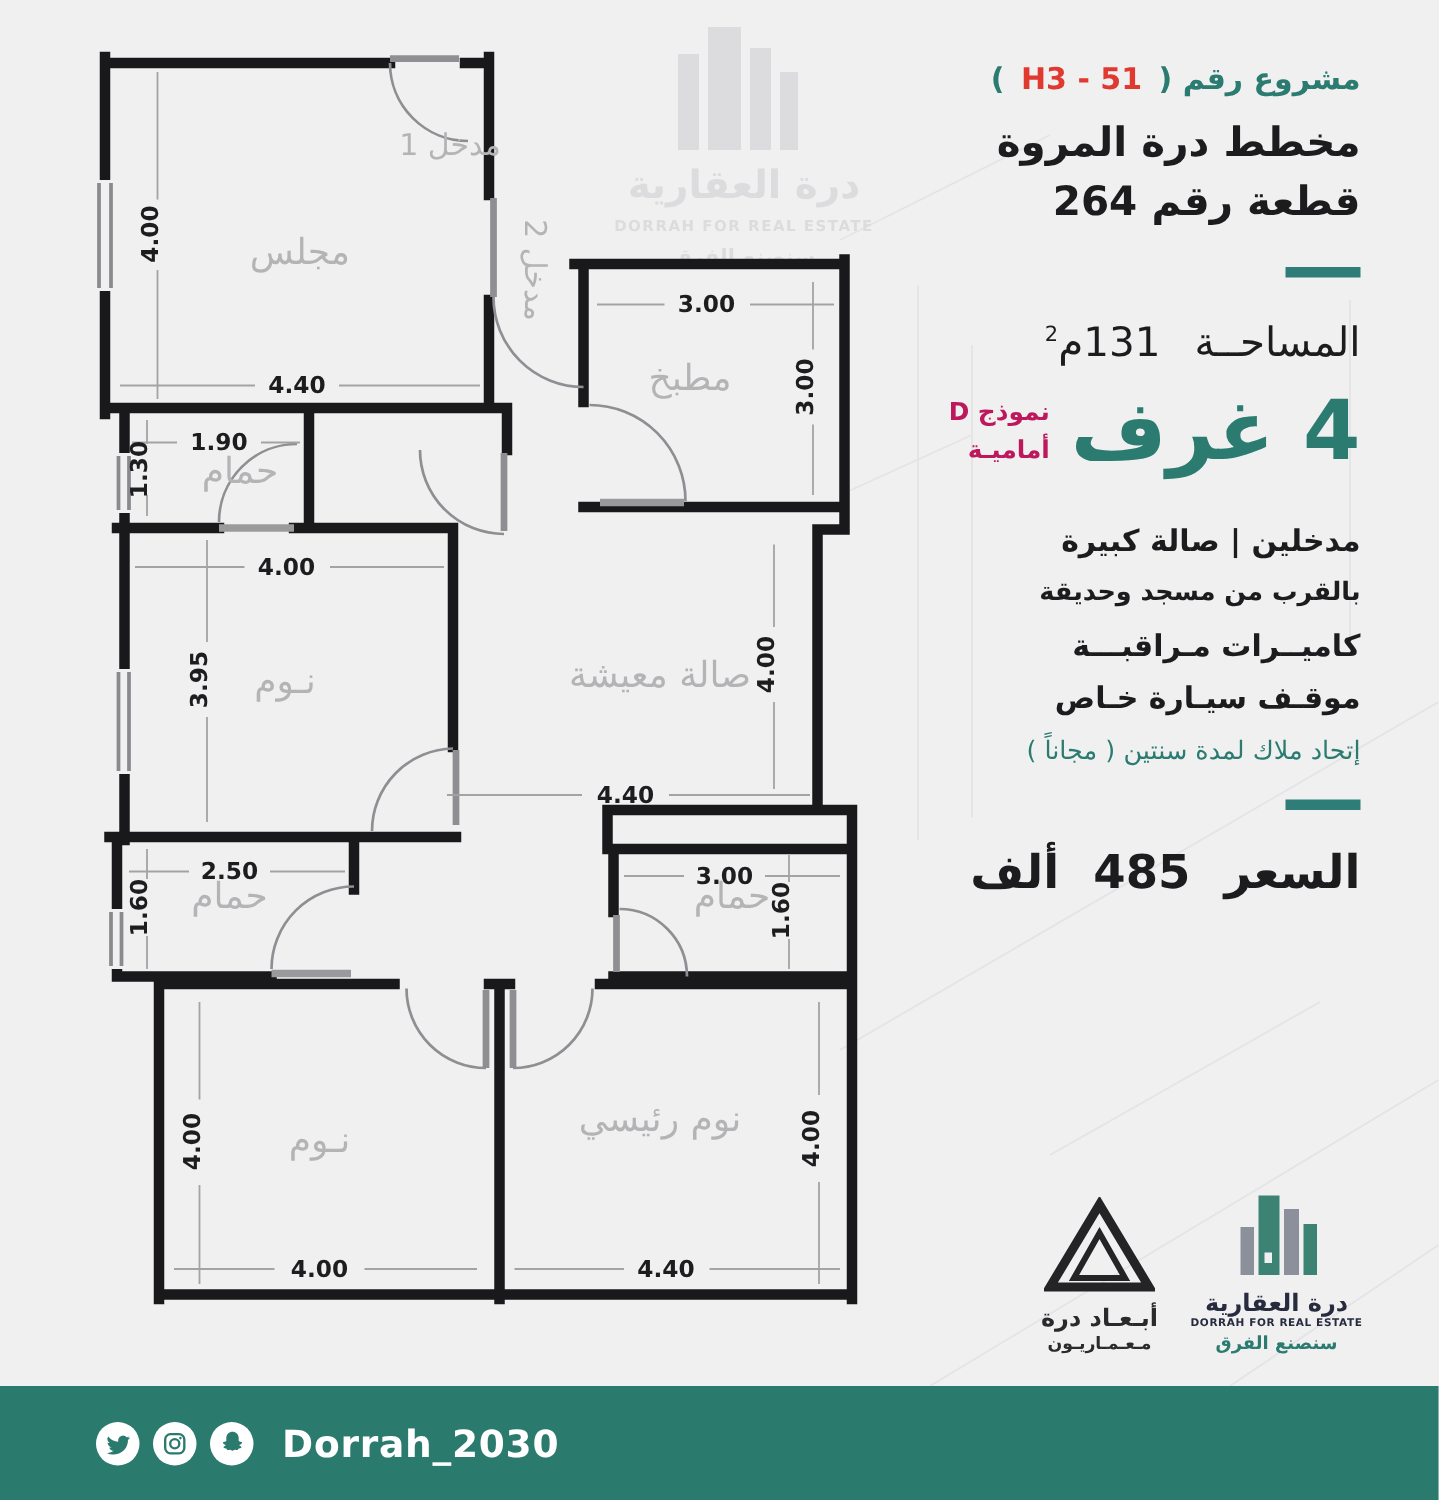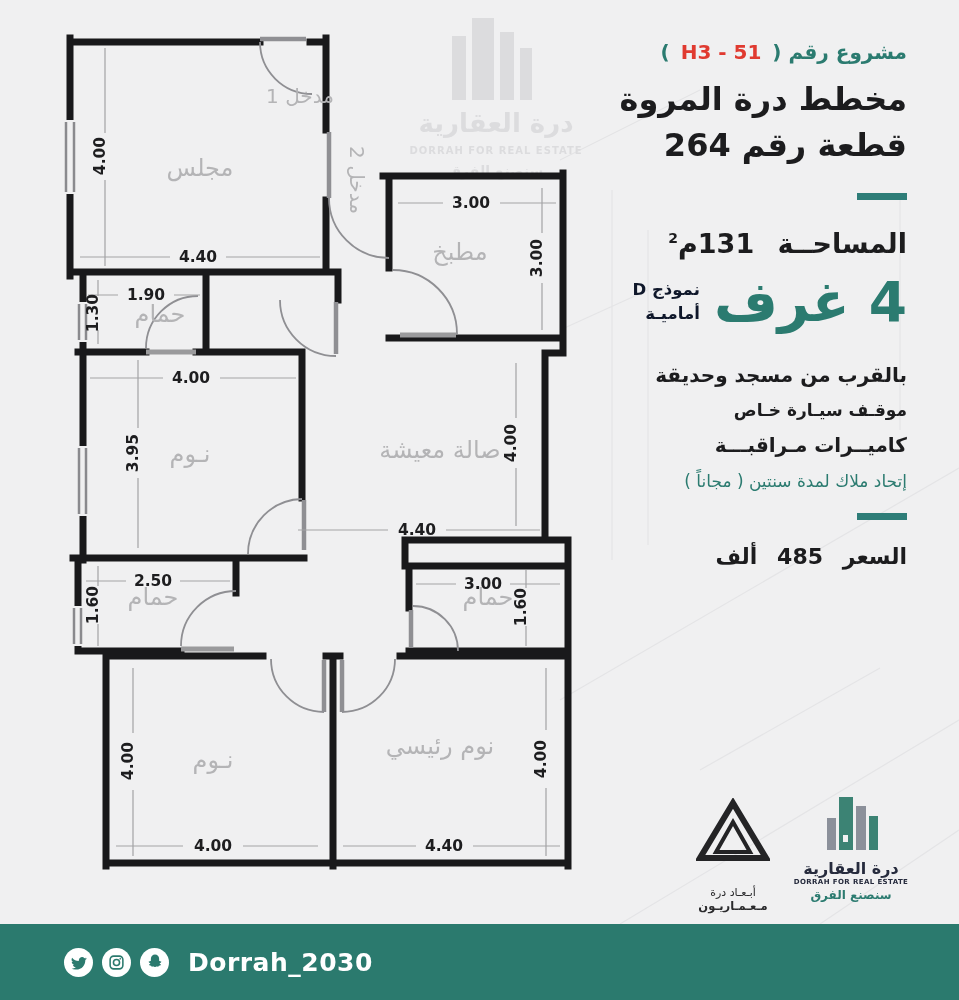--- a/index.html
+++ b/index.html
@@ -19,37 +19,37 @@
   .win{stroke:#8a8a8e;stroke-width:2.5;fill:none;}
   .winbg{fill:#f0f0f1;}
   .wm{fill:#dcdcde;text-anchor:middle;}
   .wm-ar{font-size:26px;font-weight:bold;}
   .wm-en{font-size:10px;font-weight:bold;letter-spacing:1px;}
   .wm-sl{font-size:14px;font-weight:bold;}
   
   .panel{left:615px;top:40px;width:292px;direction:rtl;text-align:right;color:#1c1c1e;}
   .proj{font-size:20px;font-weight:bold;color:#2b7b70;margin-bottom:12px;}
   .proj .code{color:#e03a30;margin:0 4px;}
-  .big-title{font-size:32px;font-weight:800;line-height:1.45;}
+  .big-title{font-size:27px;font-weight:800;line-height:1.45;}
   .divider{width:50px;height:7px;background:#2e7d78;margin:24px 0 28px 0;}
-  .area{font-size:27px;font-weight:700;}
+  .area{font-size:27px;font-weight:400;}
   .area sup{font-size:14px;}
   .area .val{margin-right:14px;}
   .rooms-row{display:flex;align-items:center;gap:14px;margin-top:16px;}
   .rooms-big{font-size:55px;font-weight:800;color:#2b7b70;line-height:1;}
-  .model{color:#0f172a;font-size:16.5px;font-weight:600;line-height:1.5;}
+  .model{color:#be185d;font-size:16.5px;font-weight:600;line-height:1.5;}
   .features{list-style:none;margin:28px 0 0 0;padding:0;font-size:20px;font-weight:700;}
   .features li{line-height:35px;white-space:nowrap;}
   .features li:nth-child(2){font-size:17px;}
   .hoa{margin-top:8px;color:#2b7b70;font-size:17px;font-weight:normal;}
-  .price{font-size:22px;font-weight:800;}
+  .price{font-size:31px;font-weight:800;}
   .price span{margin-left:12px;}
   
   .abaad{left:688px;top:798px;width:90px;text-align:center;color:#2a2a2c;}
-  .abaad .t1{font-size:11px;font-weight:normal;margin-top:20px;}
+  .abaad .t1{font-size:16px;font-weight:bold;margin-top:3px;}
   .abaad .t2{font-size:11.5px;font-weight:bold;letter-spacing:1px;}
   .dorrah{left:793px;top:791px;width:116px;text-align:center;}
   .dorrah .ar{font-size:16px;font-weight:800;color:#262b3d;margin-top:2px;}
   .dorrah .en{font-size:7px;font-weight:bold;color:#262b3d;letter-spacing:.4px;}
   .dorrah .sl{font-size:12px;font-weight:bold;color:#2b7b70;margin-top:2px;}
   
   .footer{left:0;bottom:0;width:959px;height:76px;background:#2b7a6e;
           display:flex;align-items:center;padding-left:64px;box-sizing:border-box;gap:9px;}
   .sicon{width:29px;height:29px;border-radius:50%;background:#fff;
          display:flex;align-items:center;justify-content:center;}
@@ -201,23 +201,24 @@
     <span class="val"><span>131م</span><sup>2</sup></span>
   </div>
   <div class="rooms-row">
     <span class="rooms-big">4 غرف</span>
     <span class="model">
       <div>نموذج D</div>
       <div>أماميـة</div>
     </span>
   </div>
   <ul class="features">
+    <li>مدخلين   |   صالة كبيرة</li>
     <li>بالقرب من مسجد وحديقة</li>
+    <li>كاميــرات مـراقبـــة</li>
     <li>موقـف سيـارة خـاص</li>
-    <li>كاميــرات مـراقبـــة</li>
   </ul>
   <div class="hoa">إتحاد ملاك لمدة سنتين ( مجاناً )</div>
   <div class="divider" style="margin:22px 0 24px 0"></div>
   <div class="price">
     <span>السعر</span>
     <span>485</span>
     <span>ألف</span>
   </div>
 </div>
 

